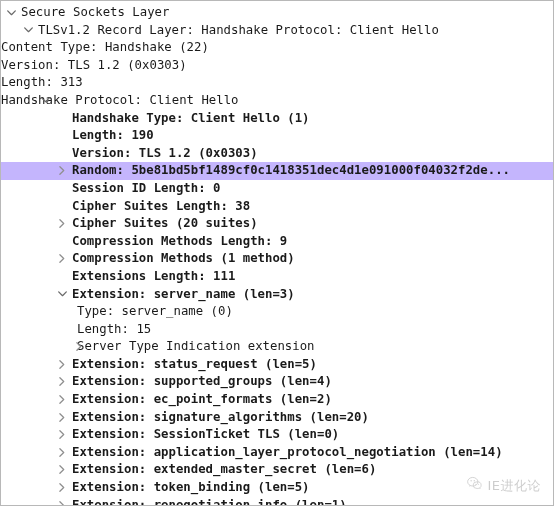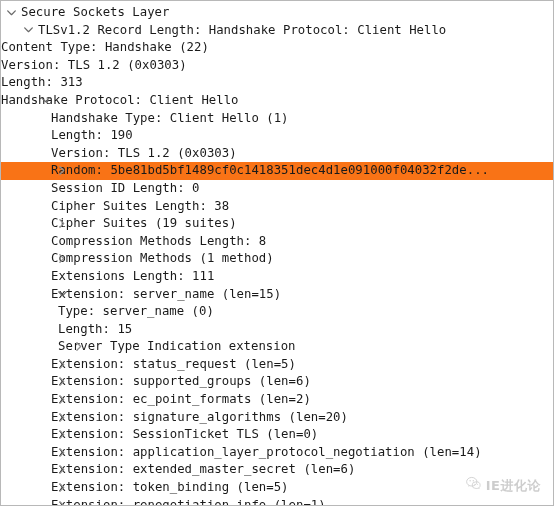--- a/index.html
+++ b/index.html
@@ -25,21 +25,21 @@
   .row {
     position: relative;
     height: 17.6px;
     line-height: 17.6px;
     white-space: nowrap;
     font-size: 12.3px;
     color: #1a1a1a;
     letter-spacing: 0.02px;
   }
   .row.selected {
-    background: #f97316;
+    background: #c4b5fd;
   }
   .twisty {
     position: absolute;
     width: 12px;
     text-align: center;
     color: #6a6a6a;
     font-family: "DejaVu Sans", sans-serif;
     font-size: 11px;
     line-height: 17.6px;
     user-select: none;
@@ -50,34 +50,33 @@
     font-family: "DejaVu Sans Mono", "Liberation Mono", monospace;
   }
   
   .d0 .twisty { left: 4px; }
   .d0 .label  { padding-left: 20px; }
   .d1 .twisty { left: 21px; }
   .d1 .label  { padding-left: 37px; }
   .d2 .twisty { left: 38px; }
   .d2 .label  { }
   .d3 .twisty { left: 55px; }
-  .d3 .label  { padding-left: 50px; }
+  .d3 .label  { padding-left: 71px; font-weight: bold; }
   .d4 .twisty { left: 72px; }
-  .d4 .label  { padding-left: 57px; }
+  .d4 .label  { padding-left: 76px; }
 
   .watermark {
     position: absolute;
     right: 12px;
     bottom: 10px;
     display: flex;
     align-items: center;
     gap: 5px;
     opacity: 0.42;
     user-select: none;
-    font-weight: bold;
   }
   .watermark .wm-text {
     font-family: "DejaVu Sans", "Liberation Sans", sans-serif;
     font-size: 13px;
     color: #8a8a8a;
     letter-spacing: 0.5px;
   }
   .wm-logo { flex: 0 0 auto; }
 </style>
 </head>
@@ -92,21 +91,21 @@
           </svg>
         </span>
         <span class="label">Secure Sockets Layer</span>
       </div>
       <div class="row d1">
         <span class="twisty">
           <svg width="9" height="6" viewBox="0 0 9 6" aria-hidden="true">
             <path d="M0.7 0.9 L4.5 4.7 L8.3 0.9" fill="none" stroke="#6a6a6a" stroke-width="1.25" stroke-linecap="round" stroke-linejoin="round"></path>
           </svg>
         </span>
-        <span class="label">TLSv1.2 Record Length: Handshake Protocol: Client Hello</span>
+        <span class="label">TLSv1.2 Record Layer: Handshake Protocol: Client Hello</span>
       </div>
       <div class="row d2">
         <span class="label">Content Type: Handshake (22)</span>
       </div>
       <div class="row d2">
         <span class="label">Version: TLS 1.2 (0x0303)</span>
       </div>
       <div class="row d2">
         <span class="label">Length: 313</span>
       </div>
@@ -140,43 +139,43 @@
       </div>
       <div class="row d3">
         <span class="label">Cipher Suites Length: 38</span>
       </div>
       <div class="row d3">
         <span class="twisty">
           <svg width="6" height="9" viewBox="0 0 6 9" aria-hidden="true" style="margin-top:4px">
             <path d="M0.9 0.7 L4.7 4.5 L0.9 8.3" fill="none" stroke="#8f8f8f" stroke-width="1.25" stroke-linecap="round" stroke-linejoin="round"></path>
           </svg>
         </span>
-        <span class="label">Cipher Suites (19 suites)</span>
-      </div>
-      <div class="row d3">
-        <span class="label">Compression Methods Length: 8</span>
+        <span class="label">Cipher Suites (20 suites)</span>
+      </div>
+      <div class="row d3">
+        <span class="label">Compression Methods Length: 9</span>
       </div>
       <div class="row d3">
         <span class="twisty">
           <svg width="6" height="9" viewBox="0 0 6 9" aria-hidden="true" style="margin-top:4px">
             <path d="M0.9 0.7 L4.7 4.5 L0.9 8.3" fill="none" stroke="#8f8f8f" stroke-width="1.25" stroke-linecap="round" stroke-linejoin="round"></path>
           </svg>
         </span>
         <span class="label">Compression Methods (1 method)</span>
       </div>
       <div class="row d3">
         <span class="label">Extensions Length: 111</span>
       </div>
       <div class="row d3">
         <span class="twisty">
           <svg width="9" height="6" viewBox="0 0 9 6" aria-hidden="true">
             <path d="M0.7 0.9 L4.5 4.7 L8.3 0.9" fill="none" stroke="#6a6a6a" stroke-width="1.25" stroke-linecap="round" stroke-linejoin="round"></path>
           </svg>
         </span>
-        <span class="label">Extension: server_name (len=15)</span>
+        <span class="label">Extension: server_name (len=3)</span>
       </div>
       <div class="row d4">
         <span class="label">Type: server_name (0)</span>
       </div>
       <div class="row d4">
         <span class="label">Length: 15</span>
       </div>
       <div class="row d4">
         <span class="twisty">
           <svg width="6" height="9" viewBox="0 0 6 9" aria-hidden="true" style="margin-top:4px">
@@ -192,21 +191,21 @@
           </svg>
         </span>
         <span class="label">Extension: status_request (len=5)</span>
       </div>
       <div class="row d3">
         <span class="twisty">
           <svg width="6" height="9" viewBox="0 0 6 9" aria-hidden="true" style="margin-top:4px">
             <path d="M0.9 0.7 L4.7 4.5 L0.9 8.3" fill="none" stroke="#8f8f8f" stroke-width="1.25" stroke-linecap="round" stroke-linejoin="round"></path>
           </svg>
         </span>
-        <span class="label">Extension: supported_groups (len=6)</span>
+        <span class="label">Extension: supported_groups (len=4)</span>
       </div>
       <div class="row d3">
         <span class="twisty">
           <svg width="6" height="9" viewBox="0 0 6 9" aria-hidden="true" style="margin-top:4px">
             <path d="M0.9 0.7 L4.7 4.5 L0.9 8.3" fill="none" stroke="#8f8f8f" stroke-width="1.25" stroke-linecap="round" stroke-linejoin="round"></path>
           </svg>
         </span>
         <span class="label">Extension: ec_point_formats (len=2)</span>
       </div>
       <div class="row d3">

